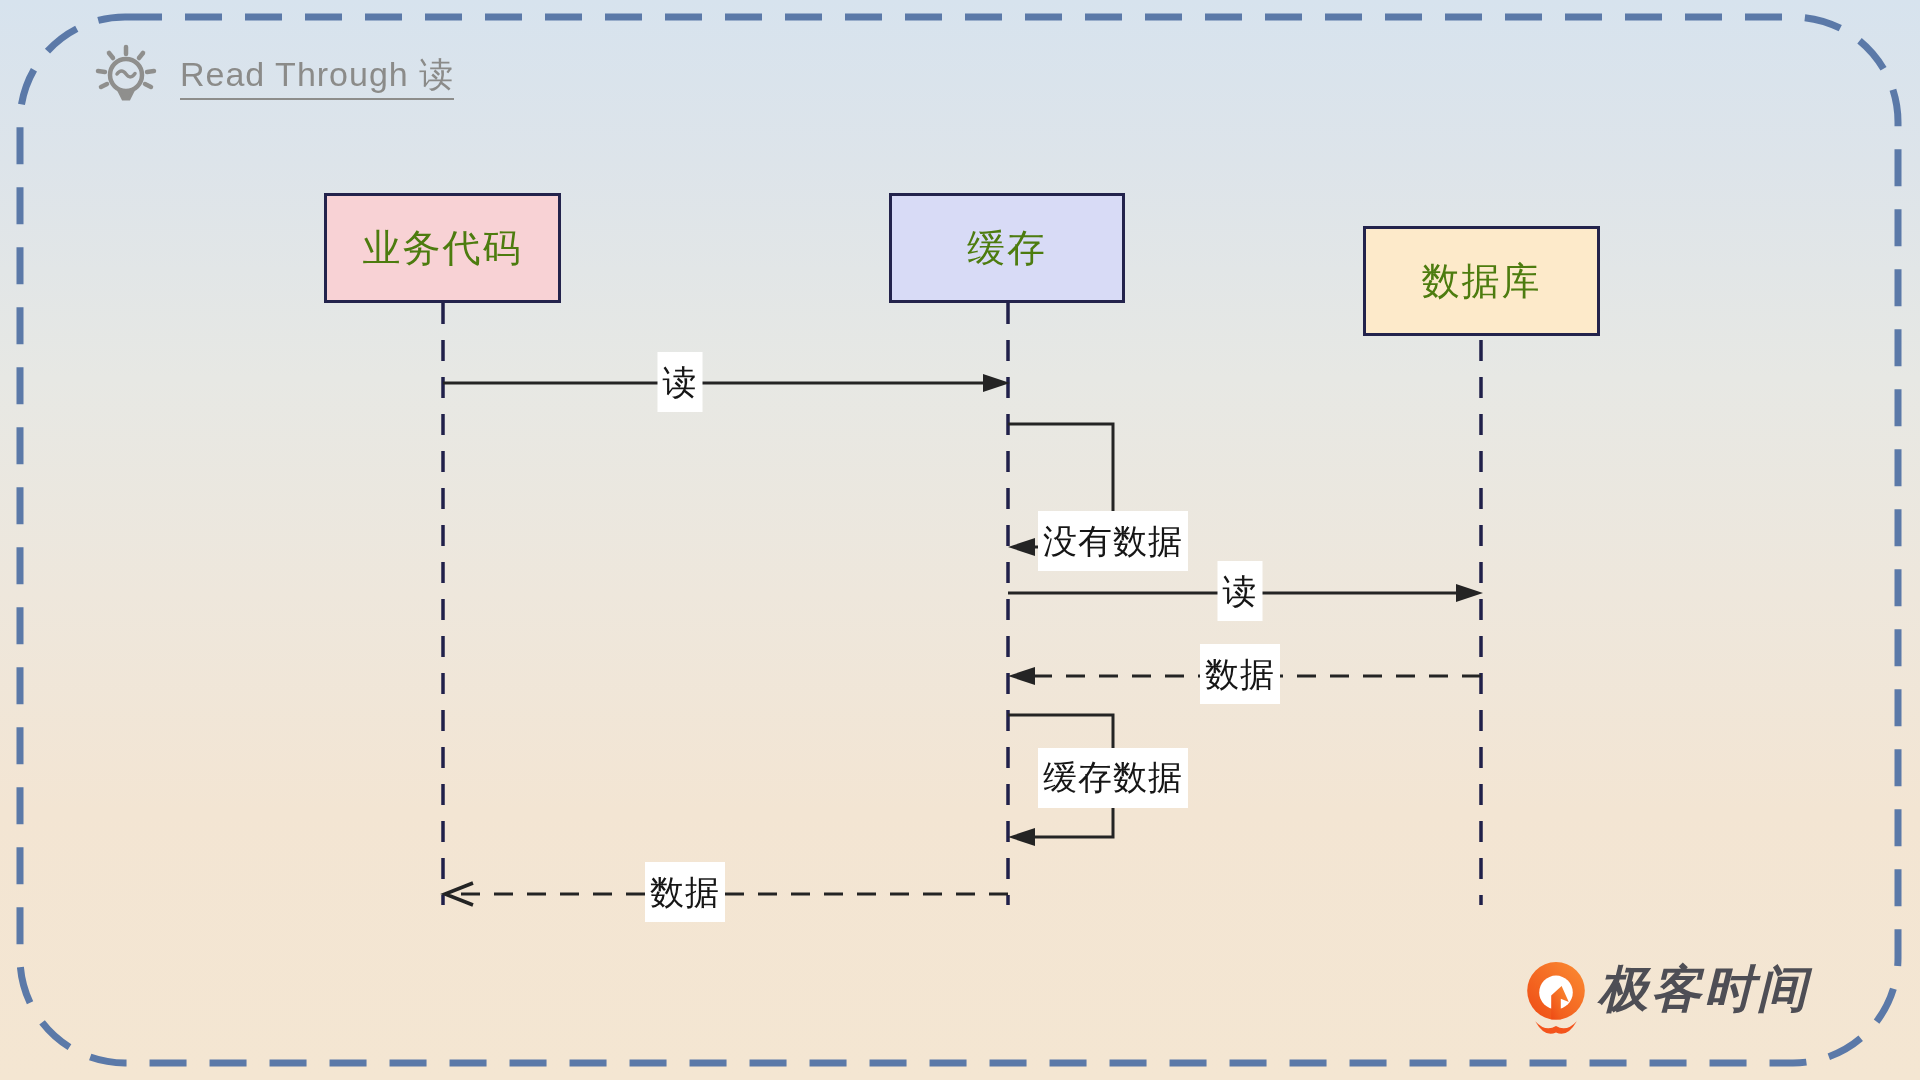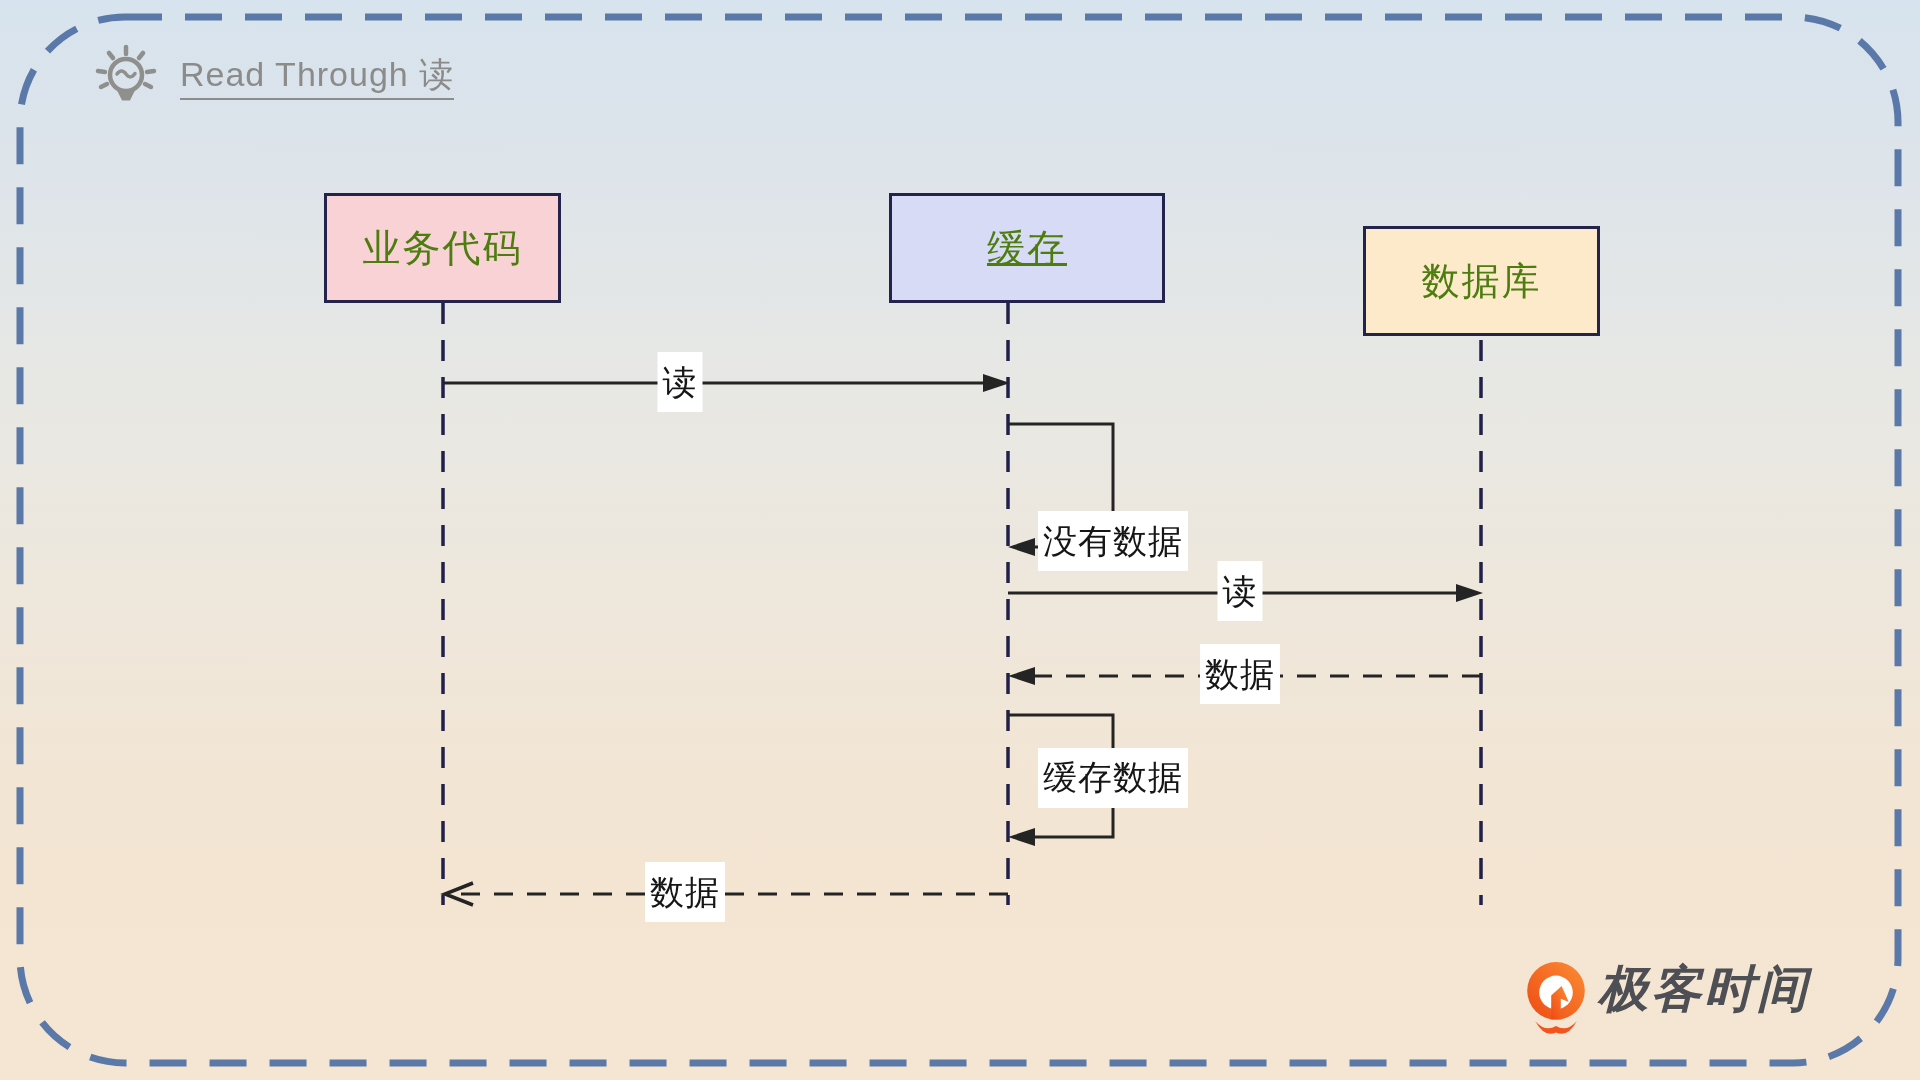--- a/index.html
+++ b/index.html
@@ -20,21 +20,21 @@
     border-bottom:2px solid #8d8d8b;
   }
   
   .actor{
     position:absolute;top:193px;height:110px;
     border:3px solid #23234c;box-sizing:border-box;
     display:flex;align-items:center;justify-content:center;
     font-size:38px;color:#4d7c0f;letter-spacing:2px;
   }
   .actor.a1{left:324px;width:237px;}
-  .actor.a2{left:889px;width:276px;text-decoration:underline;}
+  .actor.a2{left:889px;width:236px;}
   .actor.a3{left:1363px;width:237px;}
   
   .msg-label{
     position:absolute;transform:translate(-50%,-50%);
     background:#ffffff;color:#161616;
     font-size:34px;line-height:1;padding:13px 5px;
     white-space:nowrap;letter-spacing:1px;
   }
   
   .brand{position:absolute;left:1524px;top:962px;display:flex;align-items:flex-start;font-style:italic;}

